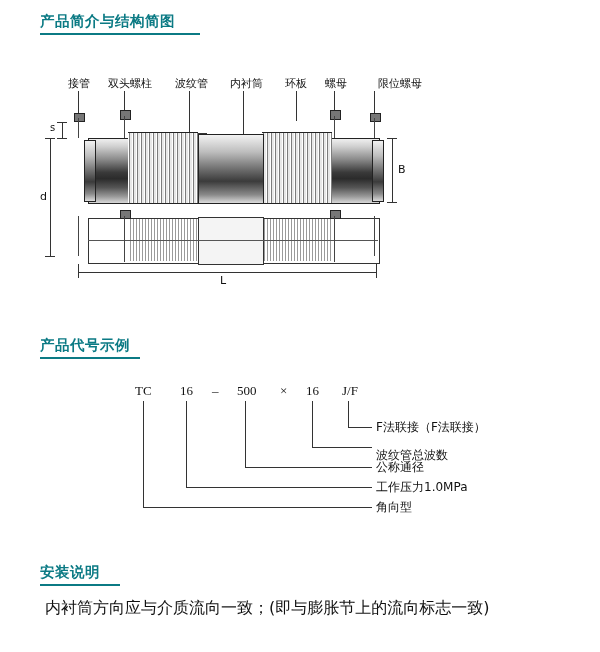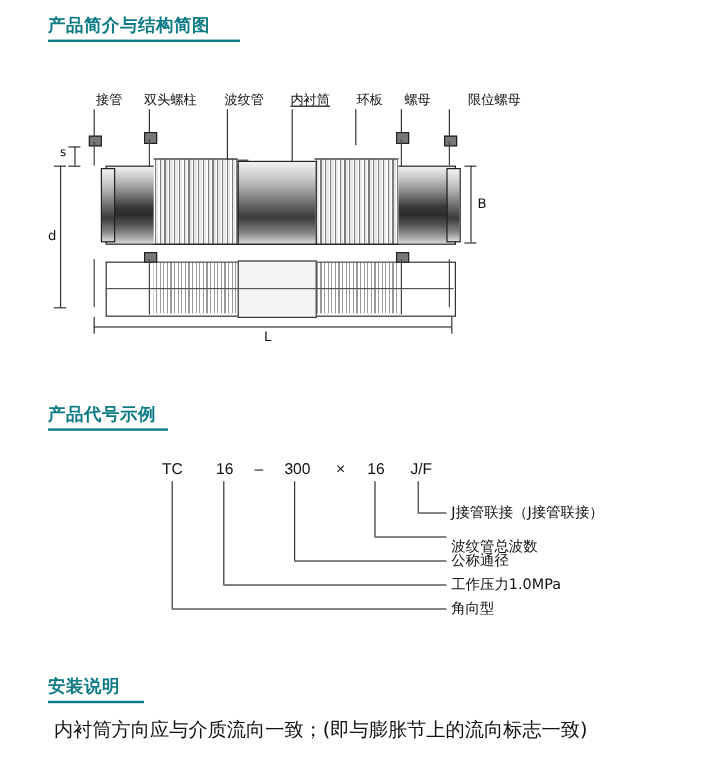--- a/index.html
+++ b/index.html
@@ -34,21 +34,20 @@
     left: 40px;
     top: 60px;
     width: 520px;
     height: 230px;
   }
   .lbl {
     position: absolute;
     font-size: 11px;
     color: #111;
     white-space: nowrap;
-    margin-left: 12px;
   }
   .dim {
     position: absolute;
     font-size: 11px;
     color: #111;
     white-space: nowrap;
   }
   .leader {
     position: absolute;
     width: 1px;
@@ -118,21 +117,21 @@
   #code-example {
     position: absolute;
     left: 40px;
     top: 375px;
     width: 520px;
     height: 160px;
     font-size: 12.5px;
   }
   .code-token {
     position: absolute;
-    font-family: Liberation Sans, sans-serif;
+    font-family: Liberation Serif, serif;
     font-size: 13px;
     white-space: nowrap;
     text-align: center;
   }
   .code-note {
     position: absolute;
     font-size: 12px;
     white-space: nowrap;
   }
 
@@ -151,21 +150,21 @@
 <body>
 
 <div class="section-title" style="left:40px; top:12px;">产品简介与结构简图</div>
 <div class="title-rule" style="left:40px; top:33px; width:160px;"></div>
 
 <div id="struct-diagram">
 
   <div class="lbl" style="left:28px; top:16px;">接管</div>
   <div class="lbl" style="left:68px; top:16px;">双头螺柱</div>
   <div class="lbl" style="left:135px; top:16px;">波纹管</div>
-  <div class="lbl" style="left:190px; top:16px;text-decoration:underline;">内衬筒</div>
+  <div class="lbl" style="left:190px; top:16px;">内衬筒</div>
   <div class="lbl" style="left:245px; top:16px;">环板</div>
   <div class="lbl" style="left:285px; top:16px;">螺母</div>
   <div class="lbl" style="left:320px; top:16px;padding-left:18px;">限位螺母</div>
 
   <div class="leader" style="left:38px;  top:31px; height:30px;"></div>
   <div class="leader" style="left:84px;  top:31px; height:22px;"></div>
   <div class="leader" style="left:149px; top:31px; height:42px;"></div>
   <div class="leader" style="left:203px; top:31px; height:52px;"></div>
   <div class="leader" style="left:256px; top:31px; height:30px;"></div>
   <div class="leader" style="left:294px; top:31px; height:22px;"></div>
@@ -229,38 +228,38 @@
 </div>
 
 <div class="section-title" style="left:40px; top:336px;">产品代号示例</div>
 <div class="title-rule" style="left:40px; top:357px; width:100px;"></div>
 
 <div id="code-example">
 
   <div class="code-token" style="left:95px;  top:8px;">TC</div>
   <div class="code-token" style="left:140px; top:8px;">16</div>
   <div class="code-token" style="left:172px; top:8px;">–</div>
-  <div class="code-token" style="left:197px; top:8px;">300</div>
+  <div class="code-token" style="left:197px; top:8px;">500</div>
   <div class="code-token" style="left:240px; top:8px;">×</div>
   <div class="code-token" style="left:266px; top:8px;">16</div>
   <div class="code-token" style="left:302px; top:8px;">J/F</div>
 
   <div class="vline" style="left:103px; top:26px; height:106px;"></div>
   <div class="vline" style="left:146px; top:26px; height:86px;"></div>
   <div class="vline" style="left:205px; top:26px; height:66px;"></div>
   <div class="vline" style="left:272px; top:26px; height:46px;"></div>
   <div class="vline" style="left:308px; top:26px; height:26px;"></div>
 
   <div class="hline" style="left:308px; top:52px;  width:24px;"></div>
   <div class="hline" style="left:272px; top:72px;  width:60px;"></div>
   <div class="hline" style="left:205px; top:92px;  width:127px;"></div>
   <div class="hline" style="left:146px; top:112px; width:186px;"></div>
   <div class="hline" style="left:103px; top:132px; width:229px;"></div>
 
-  <div class="code-note" style="left:336px; top:44px;">J接管联接（J接管联接）</div>
+  <div class="code-note" style="left:336px; top:44px;">F法联接（F法联接）</div>
   <div class="code-note" style="left:336px; top:72px;">波纹管总波数</div>
   <div class="code-note" style="left:336px; top:84px;">公称通径</div>
   <div class="code-note" style="left:336px; top:104px;text-align:right;">工作压力1.0MPa</div>
   <div class="code-note" style="left:336px; top:124px;">角向型</div>
 </div>
 
 <div class="section-title" style="left:40px; top:563px;">安装说明</div>
 <div class="title-rule" style="left:40px; top:584px; width:80px;"></div>
 
 <div id="install-notes">

